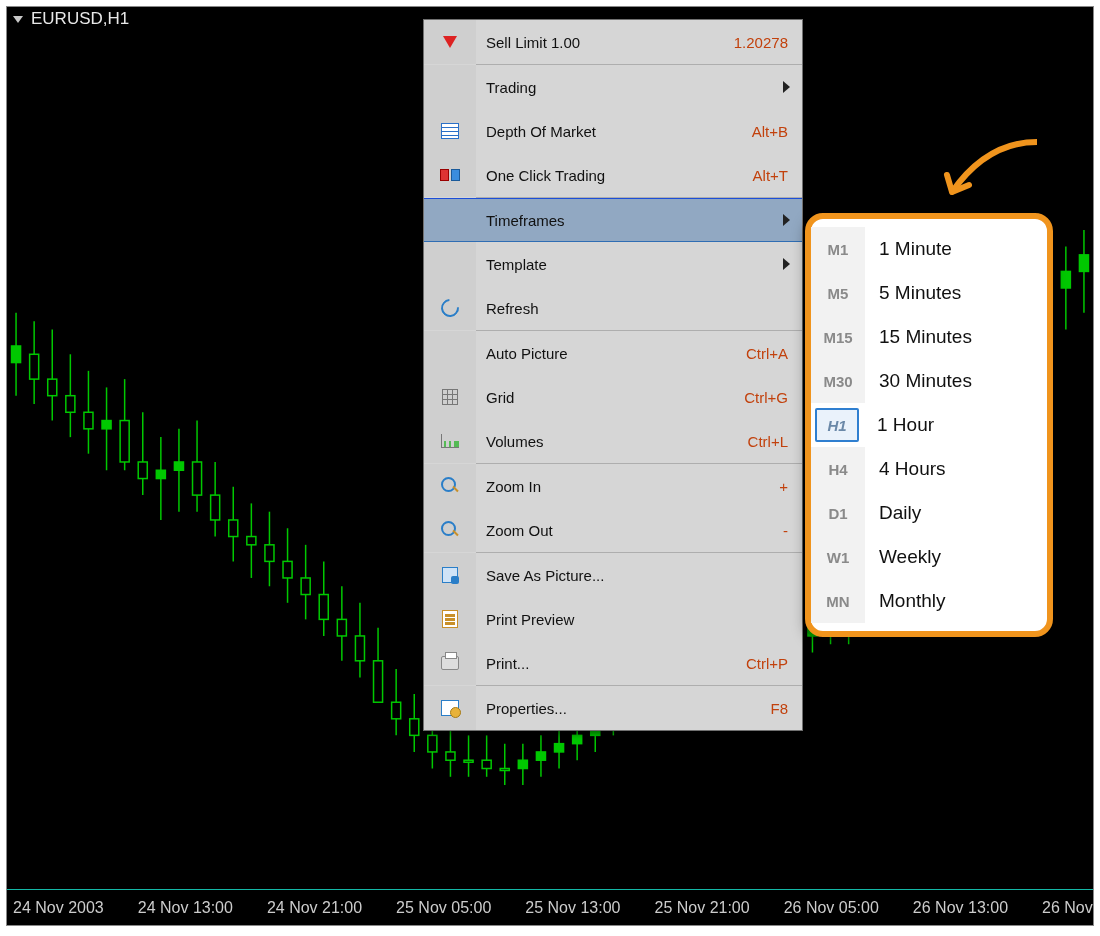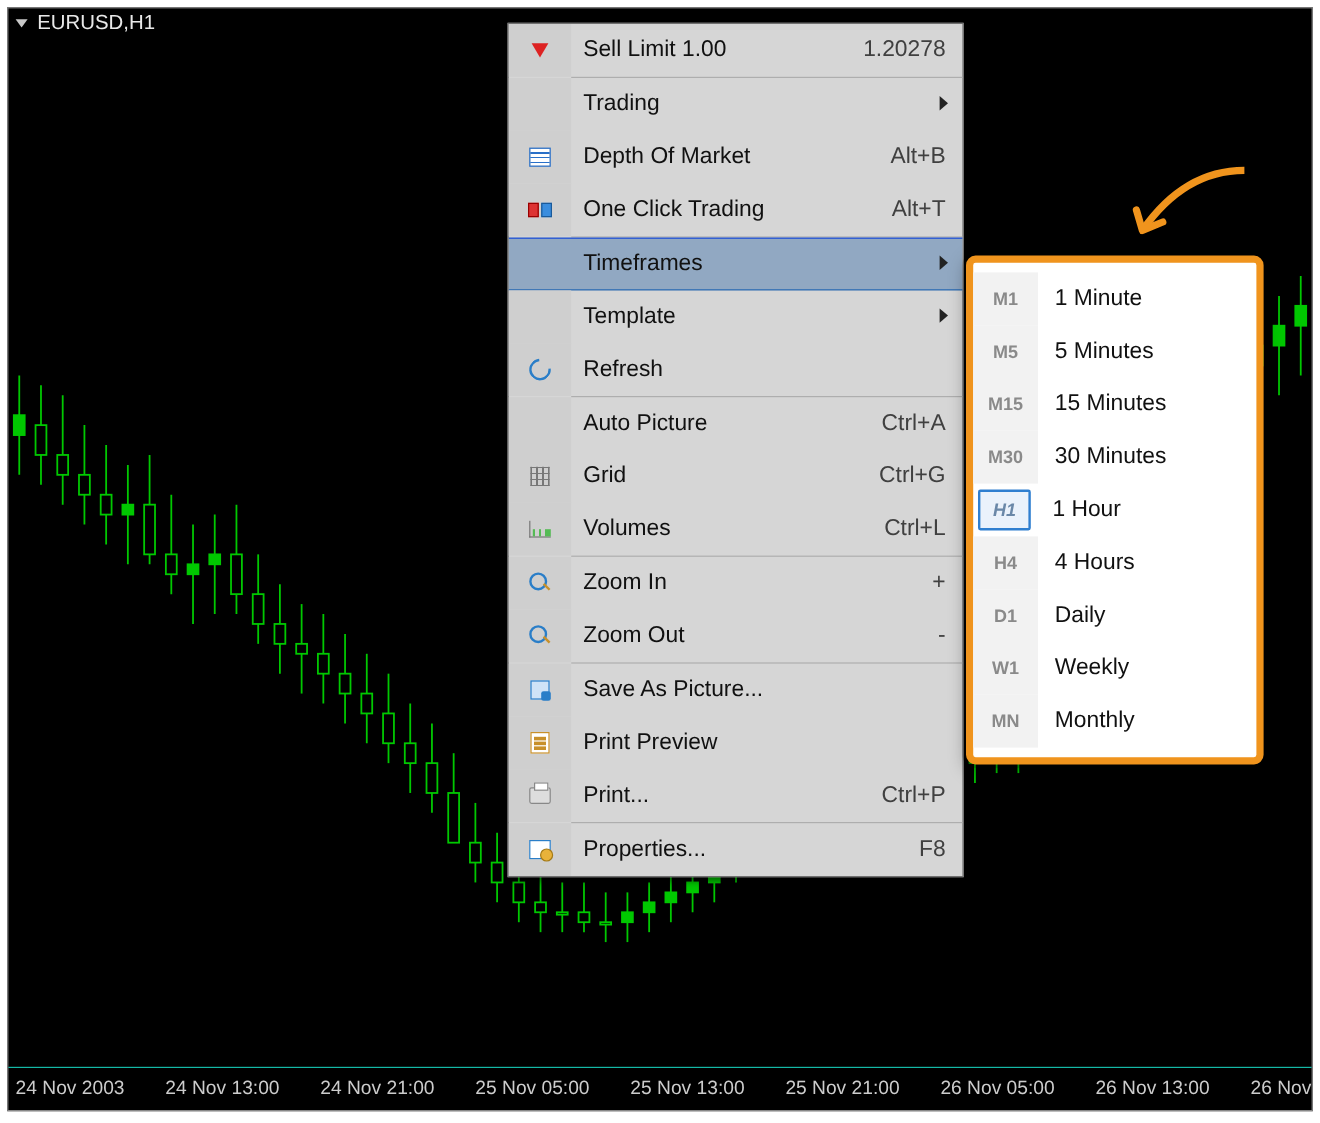--- a/index.html
+++ b/index.html
@@ -42,32 +42,32 @@
   
   .ctx {
     position:absolute; left:416px; top:12px; width:380px;
     background:#d6d6d6;
     border:1px solid #707070;
     box-shadow:3px 3px 6px rgba(0,0,0,0.5);
   }
   .ctx .row {
     display:flex; align-items:center;
     height:44px;
-    font-size:19px; color:#111;
+    font-size:15px; color:#111;
     cursor:default;
   }
   .ctx .iconcol {
     width:52px; flex:0 0 52px;
     background:#cfcfcf;
     display:flex; align-items:center; justify-content:center;
     height:100%;
     border-right:0;
   }
   .ctx .label { flex:1 1 auto; padding-left:10px; }
-  .ctx .shortcut { flex:0 0 auto; padding-right:14px; color:#404040; }
+  .ctx .shortcut { flex:0 0 auto; padding-right:14px; color:#c2410c; }
   .ctx .arrow { flex:0 0 auto; padding-right:12px; }
   .ctx .arrow::after {
     content:""; display:inline-block;
     width:0;height:0;border-top:6px solid transparent;border-bottom:6px solid transparent;border-left:7px solid #222;
   }
   .ctx .sep {
     height:1px; background:#aeaeae; margin-left:52px;
   }
   .ctx .row.highlight {
     background:#91a8c2;
@@ -94,21 +94,21 @@
   .ico-print { width:18px;height:14px;border:1px solid #888;background:#ddd;border-radius:2px;position:relative;}
   .ico-print::before{content:"";position:absolute;left:3px;top:-5px;width:10px;height:5px;background:#fff;border:1px solid #888;}
   .ico-props { width:18px;height:16px;border:1px solid #2a7ec8;background:#fff;position:relative;}
   .ico-props::after{content:"";position:absolute;right:-3px;bottom:-3px;width:9px;height:9px;border-radius:50%;background:#e8b23a;border:1px solid #a57a16;}
 
   
   .submenu {
     position:absolute; left:798px; top:206px; width:248px;
     background:#fff;
     border:6px solid #f0941d;
-    border-radius:8px;
+    border-radius:18px;
     padding:8px 0;
     box-shadow:0 4px 14px rgba(0,0,0,0.35), 0 0 0 3px rgba(0,0,0,0.15);
   }
   .submenu .srow {
     display:flex; align-items:center;
     height:44px;
     font-size:19px; color:#111;
     padding-right:10px;
   }
   .submenu .scode {

